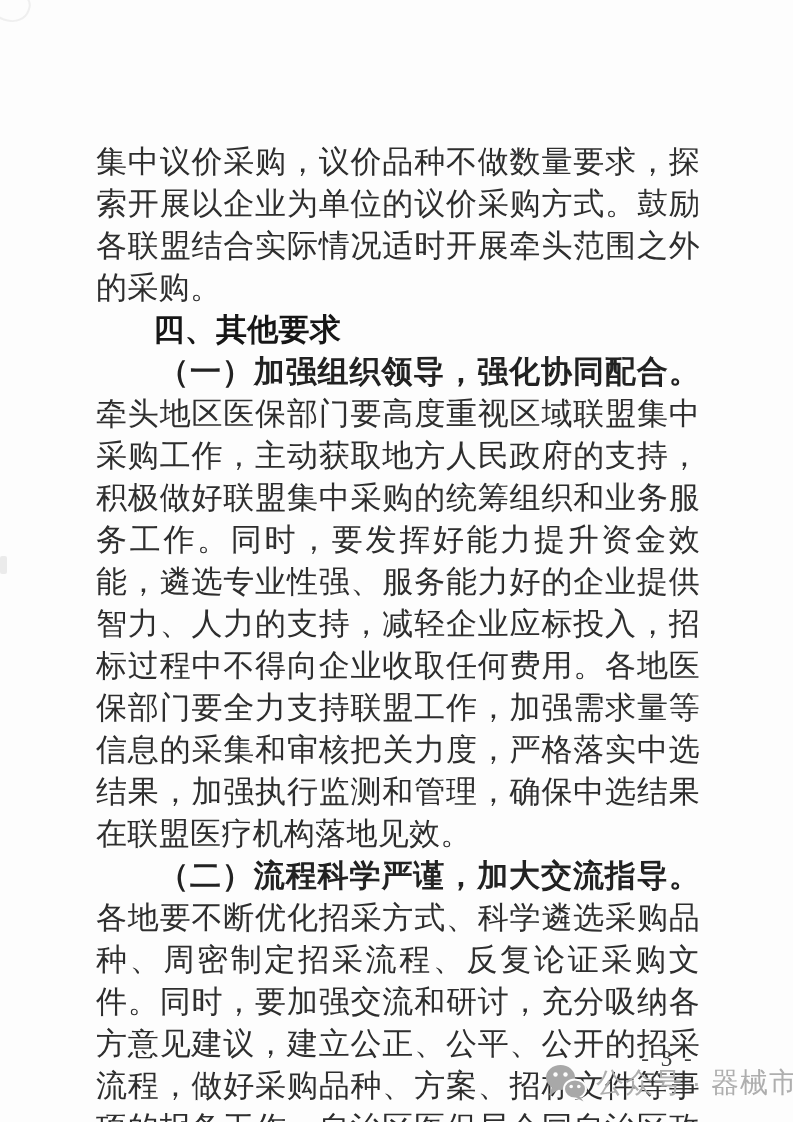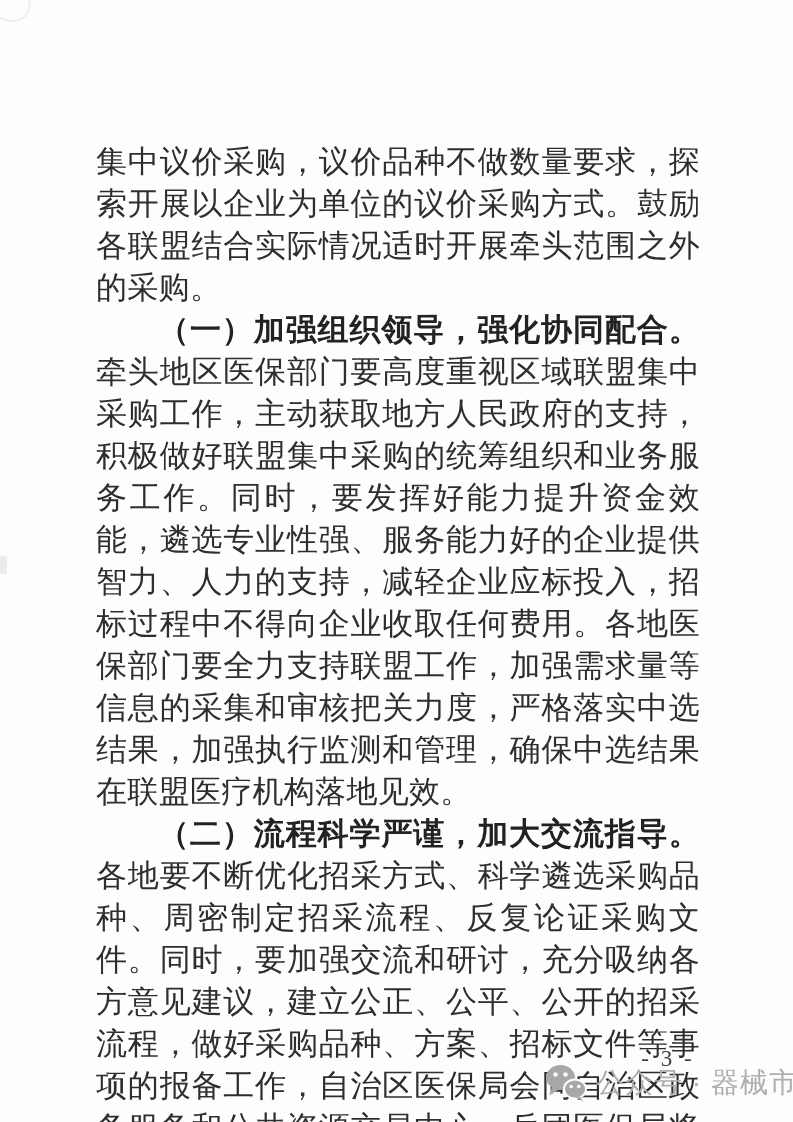--- a/index.html
+++ b/index.html
@@ -99,20 +99,21 @@
 <body>
 
 <div class="page">
 
   <div class="artifact-corner"></div>
   <div class="artifact-left"></div>
 
   <div class="content">
     <p>集中议价采购，议价品种不做数量要求，探索开展以企业为单位的议价采购方式。鼓励各联盟结合实际情况适时开展牵头范围之外的采购。</p>
 
+    <p class="doc-heading">四、其他要求</p>
 
     <p class="indented"><span class="lead">（一）加强组织领导，强化协同配合。</span><span>牵头地区医保部门要高度重视区域联盟集中采购工作，主动获取地方人民政府的支持，积极做好联盟集中采购的统筹组织和业务服务工作。同时，要发挥好能力提升资金效能，遴选专业性强、服务能力好的企业提供智力、人力的支持，减轻企业应标投入，招标过程中不得向企业收取任何费用。各地医保部门要全力支持联盟工作，加强需求量等信息的采集和审核把关力度，严格落实中选结果，加强执行监测和管理，确保中选结果在联盟医疗机构落地见效。</span></p>
 
     <p class="indented"><span class="lead">（二）流程科学严谨，加大交流指导。</span><span>各地要不断优化招采方式、科学遴选采购品种、周密制定招采流程、反复论证采购文件。同时，要加强交流和研讨，充分吸纳各方意见建议，建立公正、公平、公开的招采流程，做好采购品种、方案、招标文件等事项的报备工作，自治区医保局会同自治区政务服务和公共资源交易中心、兵团医保局将加大区域联盟支持力度，及时协助解决难点问题。</span></p>
   </div>
 
   <div class="page-number">- 3 -</div>
 
   <div class="watermark">
     <svg class="watermark-icon" viewBox="0 0 42 38" xmlns="http://www.w3.org/2000/svg">

